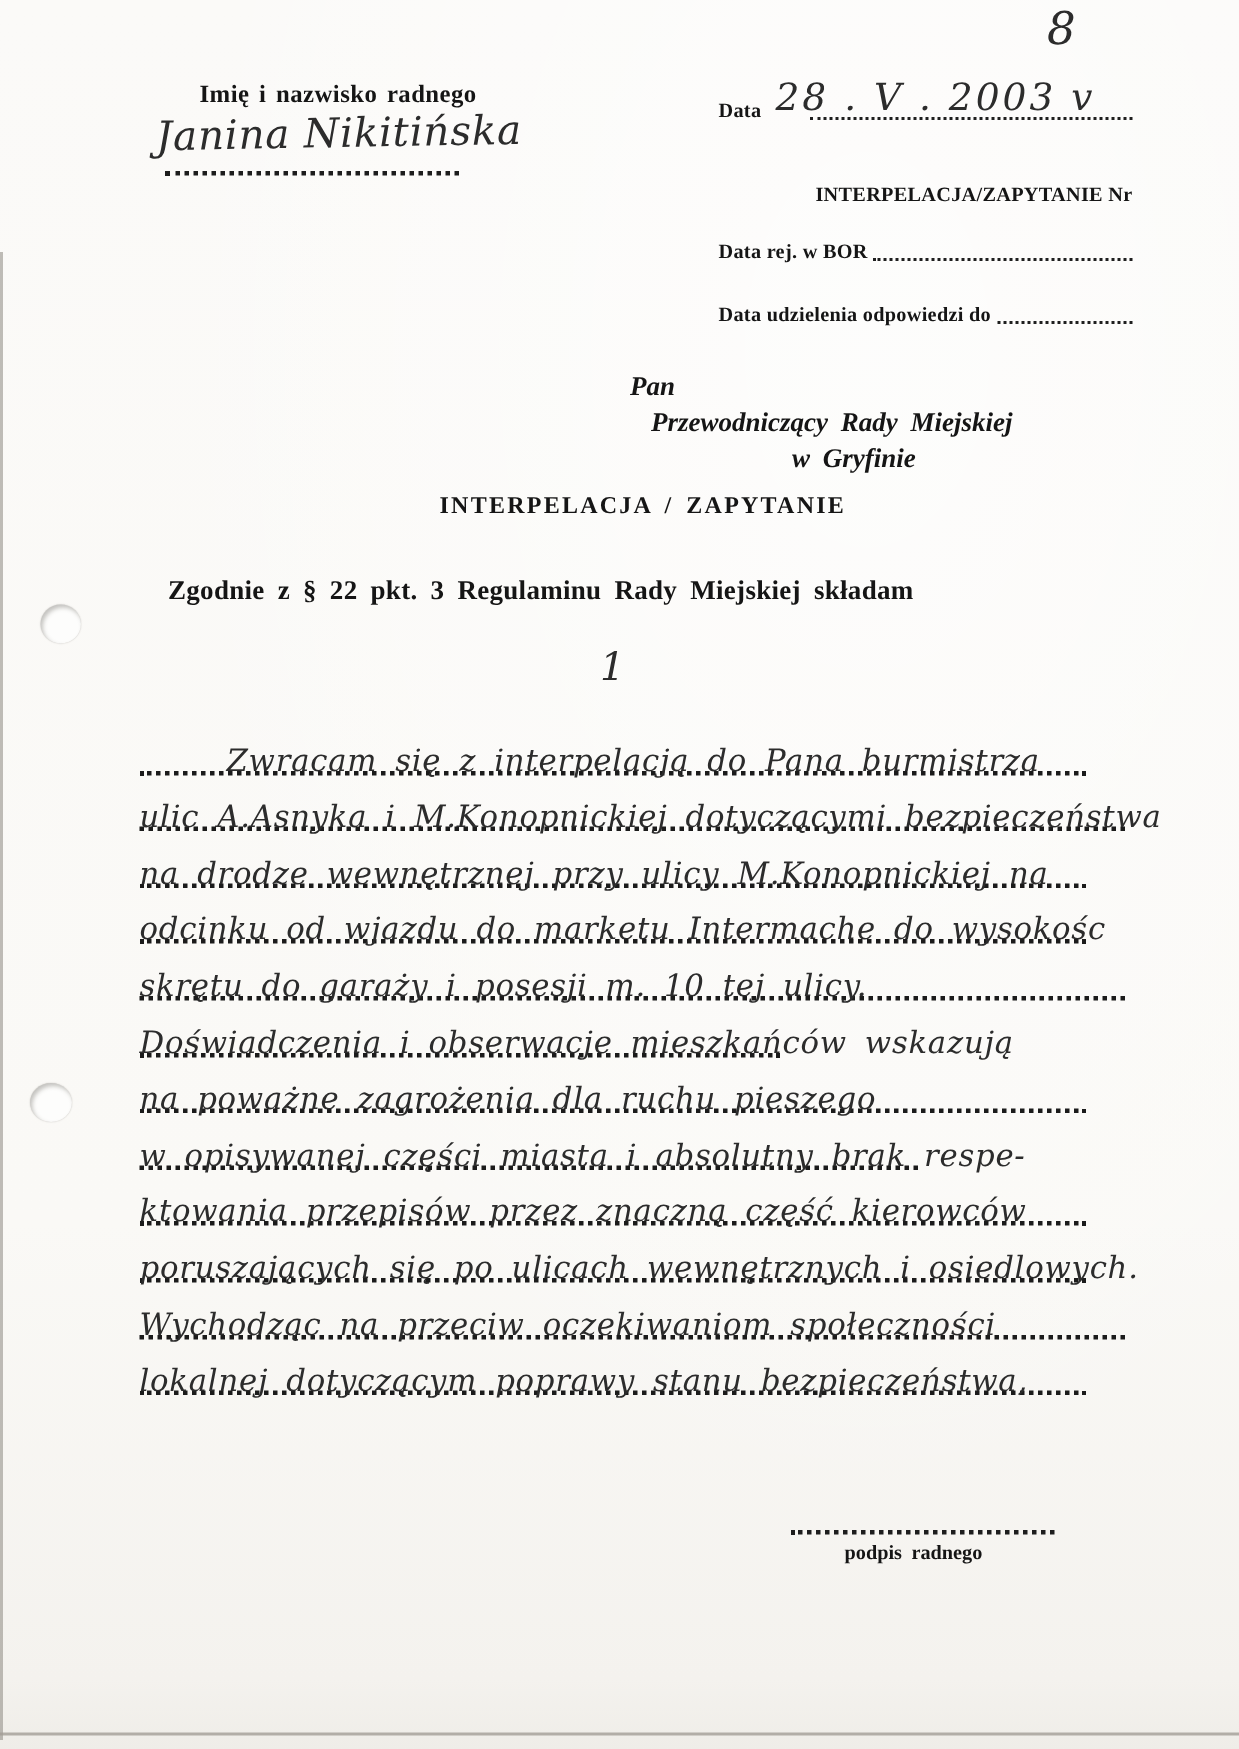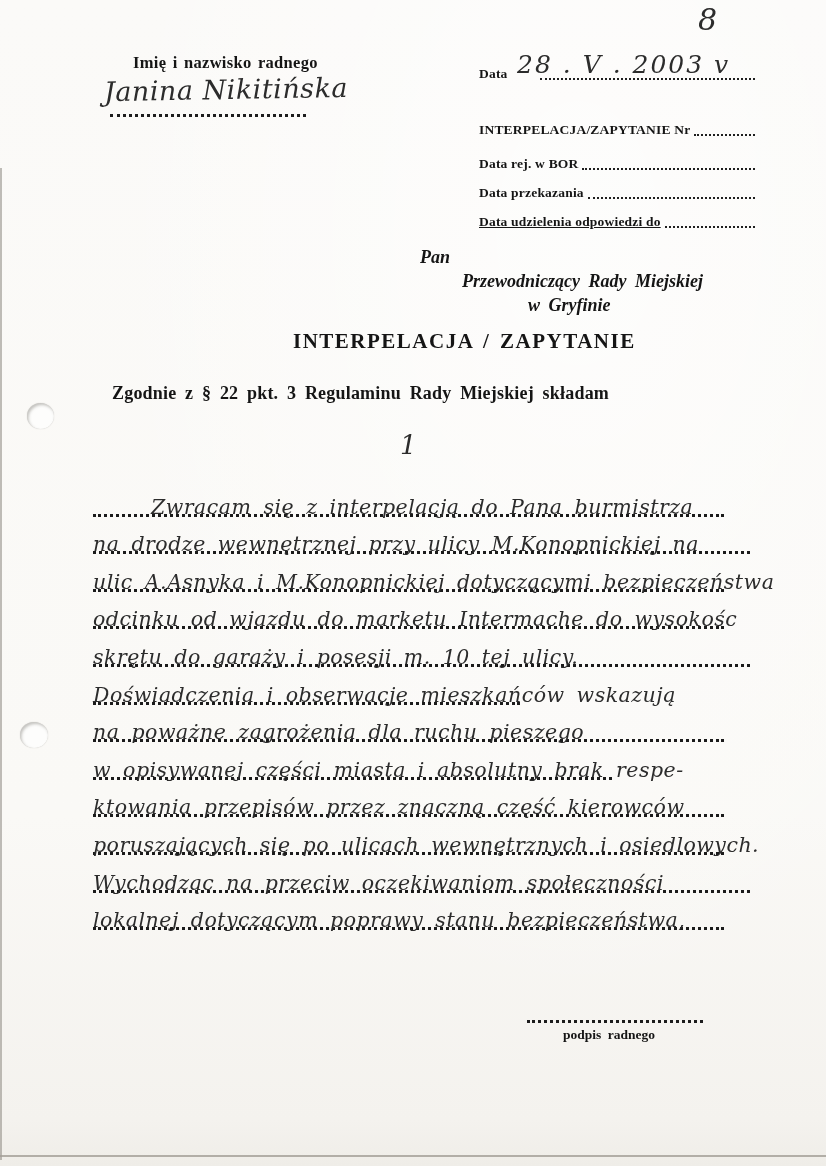--- a/index.html
+++ b/index.html
@@ -69,41 +69,41 @@
     display: flex; align-items: flex-end; position: relative;
   }
   .form-row .lbl {
     font-weight: bold; font-size: 13.5px; white-space: nowrap; letter-spacing: 0.2px;
   }
   .form-row .leader {
     flex: 1; margin-left: 4px; margin-bottom: 2px; height: 0;
     border-bottom: 2.5px dotted #1f1f1f;
   }
   .row-data { margin-top: 14px; gap: 28px; }
-  .row-nr { margin-top: 40px; }
+  .row-nr { margin-top: 40px; flex-direction: column; }
   .row-bor { margin-top: 18px; }
   .row-przek { margin-top: 13px; }
-  .row-odp { margin-top: 13px; text-decoration: underline; }
+  .row-odp { margin-top: 26px; }
   .date-value {
     position: absolute; left: 38px; top: -16px;
     font-size: 25px; letter-spacing: 2px;
   }
 
   
   .addressee {
     position: absolute; left: 420px; top: 245px;
     font-weight: bold; font-style: italic; font-size: 18px;
     line-height: 24px; word-spacing: 4px;
   }
-  .addr-2 { margin-left: 42px; text-align: center; }
+  .addr-2 { margin-left: 14px; text-align: center; }
   .addr-3 { margin-left: 108px; }
 
   .doc-title {
     position: absolute; left: 293px; top: 329px;
-    font-weight: bold; font-size: 21px; letter-spacing: 1.5px; word-spacing: 3px; text-align: center;
+    font-weight: bold; font-size: 16px; letter-spacing: 1.5px; word-spacing: 3px; text-align: center;
   }
 
   .intro {
     position: absolute; left: 112px; top: 382px; width: 580px;
     font-weight: bold; font-size: 18px; line-height: 22.5px;
     letter-spacing: 0.2px; word-spacing: 4px;
   }
 
   .ref-number {
     position: absolute; left: 152px; top: 434px;
@@ -167,24 +167,20 @@
       <span class="date-value hw">28 . V . 2003 v</span>
     </div>
     <div class="form-row row-nr">
       <span class="lbl">INTERPELACJA/ZAPYTANIE Nr</span>
       <span class="leader"></span>
     </div>
     <div class="form-row row-bor">
       <span class="lbl">Data rej. w BOR</span>
       <span class="leader"></span>
     </div>
-    <div class="form-row row-przek">
-      <span class="lbl">Data przekazania</span>
-      <span class="leader"></span>
-    </div>
     <div class="form-row row-odp">
       <span class="lbl">Data udzielenia odpowiedzi do</span>
       <span class="leader"></span>
     </div>
   </div>
 
   <div class="addressee">
     <div class="addr-1">Pan</div>
     <div class="addr-2">Przewodniczący Rady Miejskiej</div>
     <div class="addr-3">w Gryfinie</div>
@@ -196,24 +192,24 @@
     <div>Zgodnie z § 22 pkt. 3 Regulaminu Rady Miejskiej składam</div>
   </div>
 
   <div class="ref-mark hw">1</div>
 
   <div class="body-lines">
     <div class="hw-line">
         <span class="hw">Zwracam się z interpelacją do Pana burmistrza</span>
       </div>
     <div class="hw-line">
+        <span class="hw">ulic A.Asnyka i M.Konopnickiej dotyczącymi bezpieczeństwa</span>
+      </div>
+    <div class="hw-line">
         <span class="hw">na drodze wewnętrznej przy ulicy M.Konopnickiej na</span>
-      </div>
-    <div class="hw-line">
-        <span class="hw">ulic A.Asnyka i M.Konopnickiej dotyczącymi bezpieczeństwa</span>
       </div>
     <div class="hw-line">
         <span class="hw">odcinku od wjazdu do marketu Intermache do wysokośc</span>
       </div>
     <div class="hw-line">
         <span class="hw">skrętu do garaży i posesji m. 10 tej ulicy.</span>
       </div>
     <div class="hw-line">
         <span class="hw">Doświadczenia i obserwacje mieszkańców wskazują</span>
       </div>

